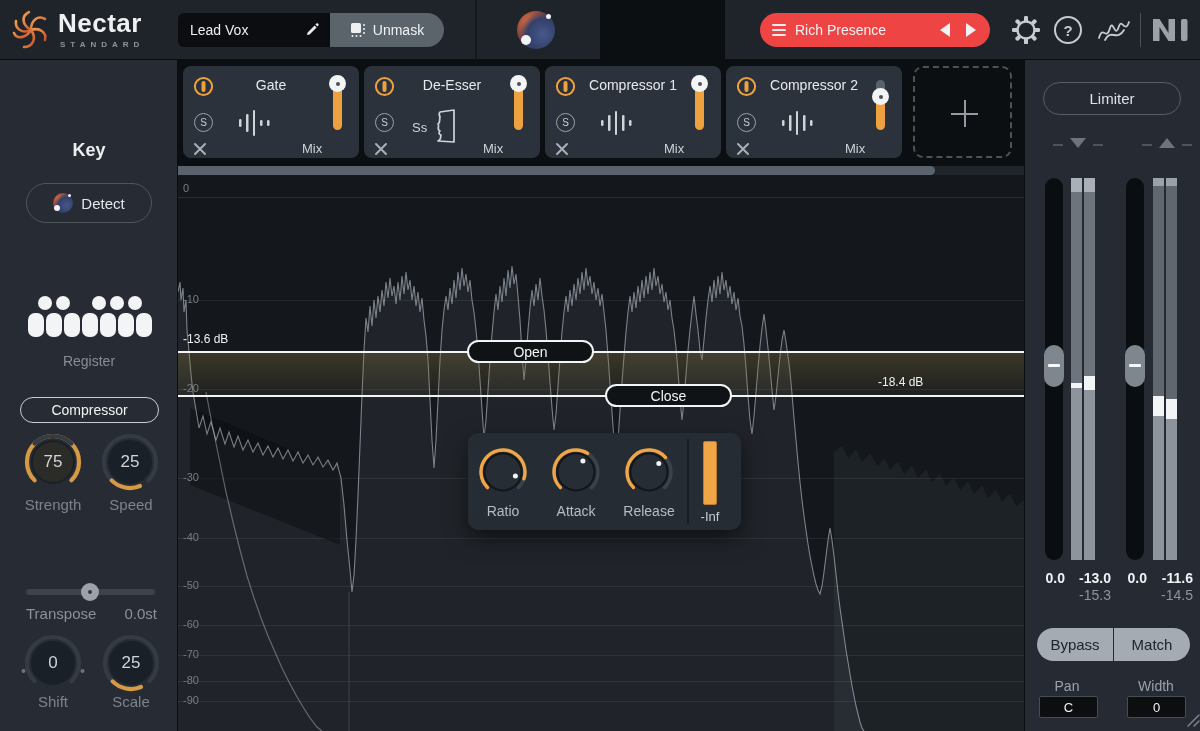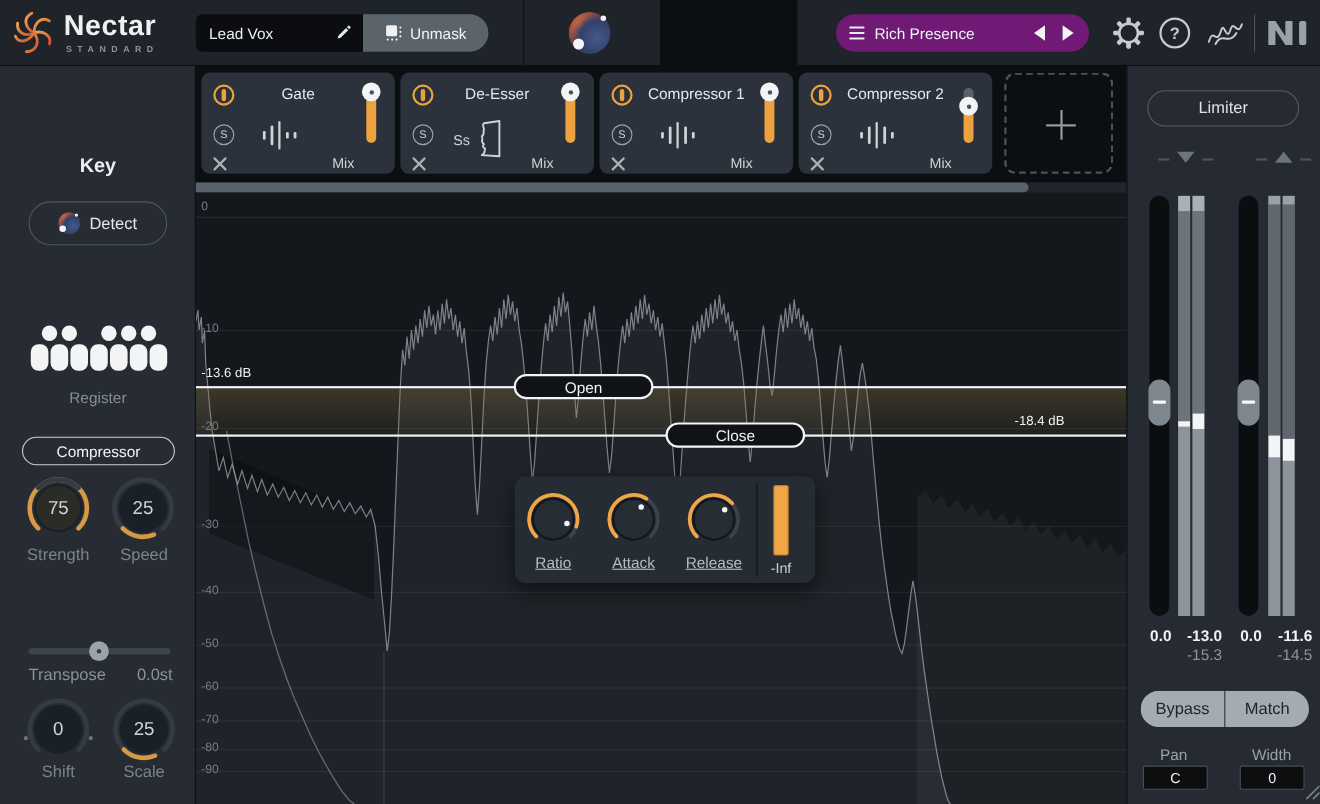--- a/index.html
+++ b/index.html
@@ -18,21 +18,21 @@
   .tb-div1 { position:absolute; left:475px; top:0; width:2px; height:60px; background:#15191d; }
   .sphere { border-radius:50%; position:relative;
      background: radial-gradient(circle at 68% 62%, #46598a 0%, #32406a 45%, rgba(40,50,80,0) 66%),
                  radial-gradient(circle at 30% 28%, rgba(224,110,64,.95) 0%, rgba(150,70,60,.75) 45%, rgba(90,60,70,0) 70%),
                  radial-gradient(circle at 50% 50%, #5d4a55 0%, #323b4e 75%); }
   .sphere i { position:absolute; background:#f2f4f6; border-radius:50%; }
   .tb-sphere { left:517px; top:11px; width:38px; height:38px; }
   .tb-sphere i.d1 { width:10px; height:10px; left:4px; top:24px; }
   .tb-sphere i.d2 { width:5px; height:5px; left:29px; top:3px; }
   .viewtab { position:absolute; left:600px; top:0; width:125px; height:60px; background:#0c0f12; }
-  .presetpill { position:absolute; left:760px; top:13px; width:230px; height:34px; background:#701a75; border-radius:17px; display:flex; align-items:center; padding:0 12px; }
+  .presetpill { position:absolute; left:760px; top:13px; width:230px; height:34px; background:#ef4444; border-radius:17px; display:flex; align-items:center; padding:0 12px; }
   .preset-name { color:#f1f3f5; font-size:14px; margin-left:9px; flex:1; }
   .tri-l { width:0; height:0; border-top:7px solid transparent; border-bottom:7px solid transparent; border-right:10px solid #f1f3f5; margin-right:16px; }
   .tri-r { width:0; height:0; border-top:7px solid transparent; border-bottom:7px solid transparent; border-left:10px solid #f1f3f5; margin-right:2px; }
   .listicon { width:14px; height:12px; position:relative; }
   .listicon span { position:absolute; left:0; width:14px; height:2px; background:#e8ebee; border-radius:1px; }
   .helpbtn { position:absolute; left:1054px; top:16px; width:28px; height:28px; border:2px solid #c6cbd1; border-radius:50%; color:#c6cbd1; font-size:15px; font-weight:bold; display:flex; align-items:center; justify-content:center; }
   .tb-div2 { position:absolute; left:1140px; top:13px; width:1px; height:34px; background:#4a5158; }
 
   
   .sideL { position:absolute; left:0; top:60px; width:178px; height:671px; background:#272c34; border-right:1px solid #0b0e11; }
@@ -79,21 +79,21 @@
   .display { position:absolute; left:178px; top:175px; width:846px; height:556px; background:#14181d; overflow:hidden; }
   .grid { position:absolute; left:0; width:846px; height:1px; background:rgba(255,255,255,.07); }
   .dbl { position:absolute; left:5px; color:#767d85; font-size:11px; }
   .band { position:absolute; left:0; top:178px; width:846px; height:43px; background:linear-gradient(180deg, rgba(135,117,58,.34), rgba(110,98,52,.10)); }
   .thline { position:absolute; left:0; width:846px; height:2px; background:#f2f4f6; }
   .thpill { position:absolute; width:127px; height:23px; background:#101316; border:2px solid #f2f4f6; border-radius:12px; color:#f2f4f6; font-size:14px; display:flex; align-items:center; justify-content:center; }
   .thval { position:absolute; color:#eef0f2; font-size:12px; }
   .knobpanel { position:absolute; left:290px; top:258px; width:273px; height:97px; background:#262c34; border-radius:10px; box-shadow:0 8px 22px rgba(0,0,0,.55); }
   .kp-div { position:absolute; left:219px; top:6px; width:2px; height:85px; background:rgba(10,13,16,.5); }
   .dknob { position:absolute; top:11px; width:56px; height:56px; }
-  .dklabel { position:absolute; top:70px; width:70px; text-align:center; color:#b6bcc3; font-size:14px;text-decoration:underline; }
+  .dklabel { position:absolute; top:70px; width:70px; text-align:center; color:#b6bcc3; font-size:14px; }
   .grmeter { position:absolute; left:235px; top:8px; width:14px; height:64px; background:#f0a646; border-radius:2px; border:1px solid #b97f2f; }
   .grlabel { position:absolute; left:212px; top:76px; width:60px; text-align:center; color:#c9ced3; font-size:13px; }
 
   
   .sideR { position:absolute; left:1024px; top:60px; width:176px; height:671px; background:#262b33; border-left:1px solid #0b0e11; }
   .limiterbtn { position:absolute; left:18px; top:22px; width:138px; height:33px; border:1px solid #565e66; border-radius:17px; color:#dde1e5; font-size:15px; display:flex; align-items:center; justify-content:center; }
   .dash { position:absolute; width:10px; height:2px; background:#4d545c; top:84px; }
   .tri-dn { position:absolute; top:78px; width:0; height:0; border-left:8px solid transparent; border-right:8px solid transparent; border-top:10px solid #6d747c; }
   .tri-up { position:absolute; top:78px; width:0; height:0; border-left:8px solid transparent; border-right:8px solid transparent; border-bottom:10px solid #6d747c; }
   .fader { position:absolute; top:118px; width:18px; height:382px; background:#0b0e11; border-radius:9px; }
@@ -431,21 +431,21 @@
     <div class="dbl" style="top:473px">-70</div>
     <div class="dbl" style="top:499px">-80</div>
     <div class="dbl" style="top:519px">-90</div>
 
     <div class="thline" style="top:176px"></div>
     <div class="thval" style="left:5px;top:157px">-13.6 dB</div>
     <div class="thpill" style="left:289px;top:165px">
       <span>Open</span>
     </div>
     <div class="thline" style="top:220px"></div>
-    <div class="thval" style="left:700px;top:200px;width:134px;text-align:center">-18.4 dB</div>
+    <div class="thval" style="left:700px;top:200px;width:134px;text-align:left">-18.4 dB</div>
     <div class="thpill" style="left:427px;top:209px">
       <span>Close</span>
     </div>
 
     <div class="knobpanel">
       <div class="dknob" style="left:7px">
         <svg width="56" height="56" viewBox="0 0 56 56">
           <path d="M12.44,43.56 A22,22 0 1 1 43.56,43.56" fill="none" stroke="#3a424b" stroke-width="3.4" stroke-linecap="round"></path>
           <path d="M12.44,43.56 A22,22 0 1 1 48.92,34.8" fill="none" stroke="#f0a646" stroke-width="3.4" stroke-linecap="round"></path>
           <circle cx="28" cy="28" r="18.5" fill="#272d35" stroke="#13171c" stroke-width="2"></circle>

